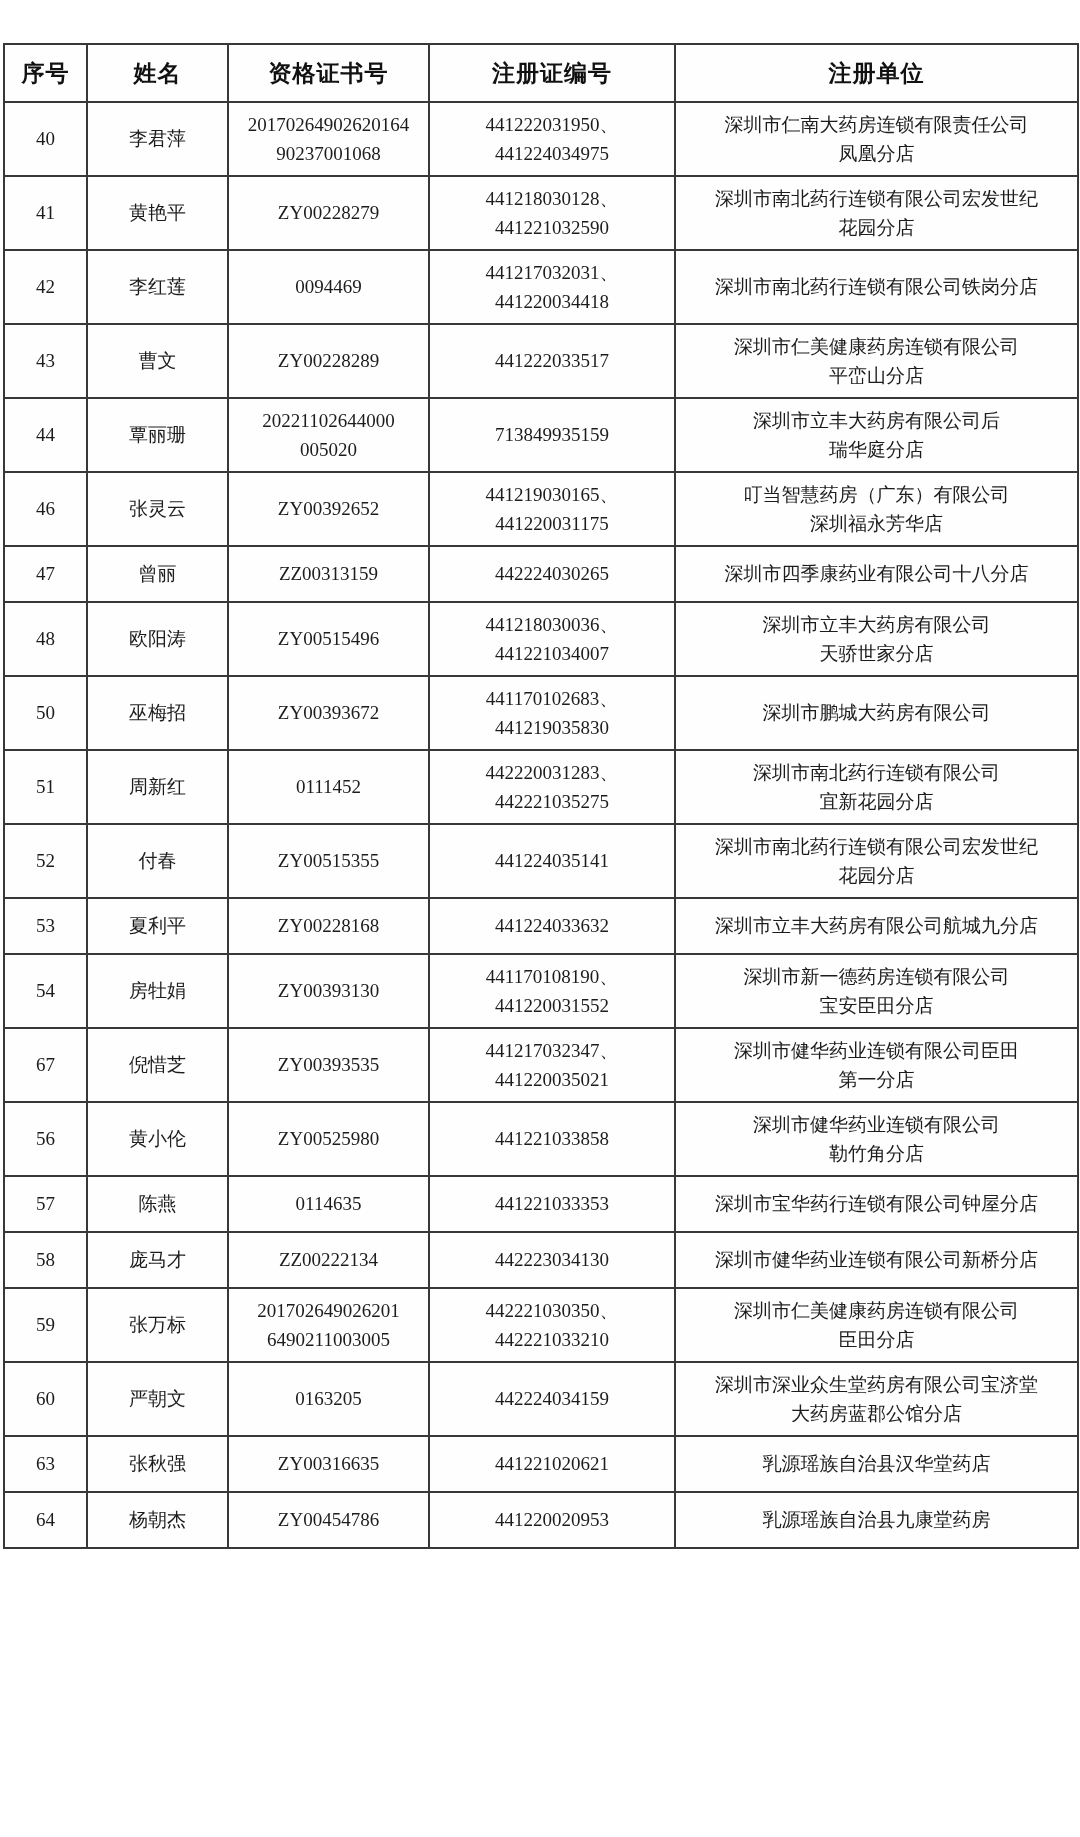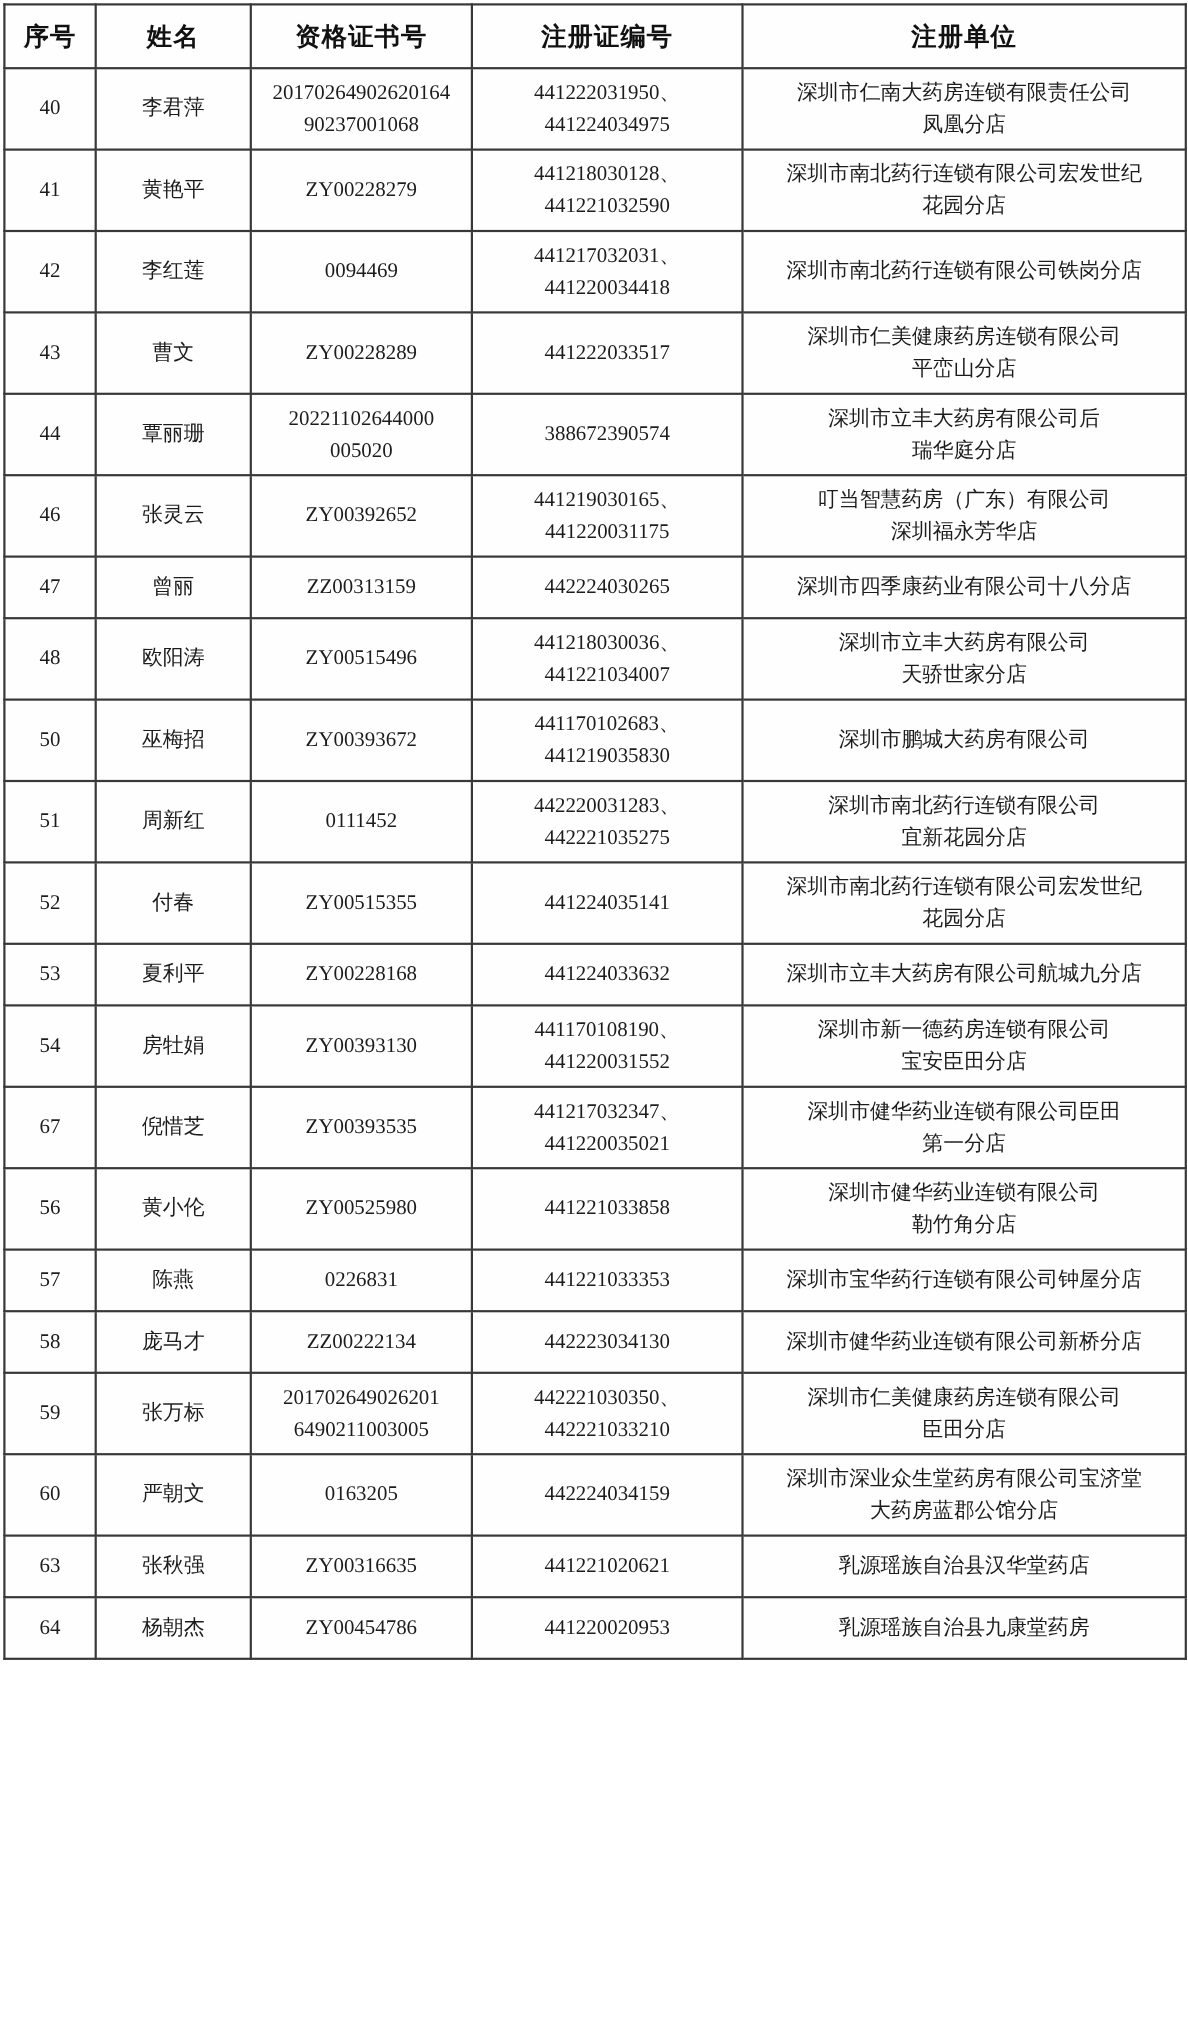--- a/index.html
+++ b/index.html
@@ -7,20 +7,21 @@
     padding: 0;
     background: #ffffff;
   }
   body {
     width: 1080px;
     font-family: "Liberation Serif", "DejaVu Serif", serif;
     color: #1c1c1c;
   }
   .doc-wrap {
     padding: 3px 16px 4px 3px;
+    margin-top: 40px;
   }
   table.registry {
     border-collapse: collapse;
     table-layout: fixed;
     width: 1074px;
     background: #fefefe;
   }
   table.registry col.c-seq  { width: 83px; }
   table.registry col.c-name { width: 141px; }
   table.registry col.c-cert { width: 201px; }
@@ -107,21 +108,21 @@
         <td class="cert">ZY00228289</td>
         <td class="reg">441222033517</td>
         <td>深圳市仁美健康药房连锁有限公司
 平峦山分店</td>
       </tr>
       <tr class="t">
         <td class="seq">44</td>
         <td>覃丽珊</td>
         <td class="cert">20221102644000
 005020</td>
-        <td class="reg">388672390574</td>
+        <td class="reg">713849935159</td>
         <td>深圳市立丰大药房有限公司后
 瑞华庭分店</td>
       </tr>
       <tr class="t">
         <td class="seq">46</td>
         <td>张灵云</td>
         <td class="cert">ZY00392652</td>
         <td class="reg">441219030165、
 441220031175</td>
         <td>叮当智慧药房（广东）有限公司
@@ -197,21 +198,21 @@
         <td class="seq">56</td>
         <td>黄小伦</td>
         <td class="cert">ZY00525980</td>
         <td class="reg">441221033858</td>
         <td>深圳市健华药业连锁有限公司
 勒竹角分店</td>
       </tr>
       <tr class="s">
         <td class="seq">57</td>
         <td>陈燕</td>
-        <td class="cert">0226831</td>
+        <td class="cert">0114635</td>
         <td class="reg">441221033353</td>
         <td>深圳市宝华药行连锁有限公司钟屋分店</td>
       </tr>
       <tr class="s">
         <td class="seq">58</td>
         <td>庞马才</td>
         <td class="cert">ZZ00222134</td>
         <td class="reg">442223034130</td>
         <td>深圳市健华药业连锁有限公司新桥分店</td>
       </tr>

